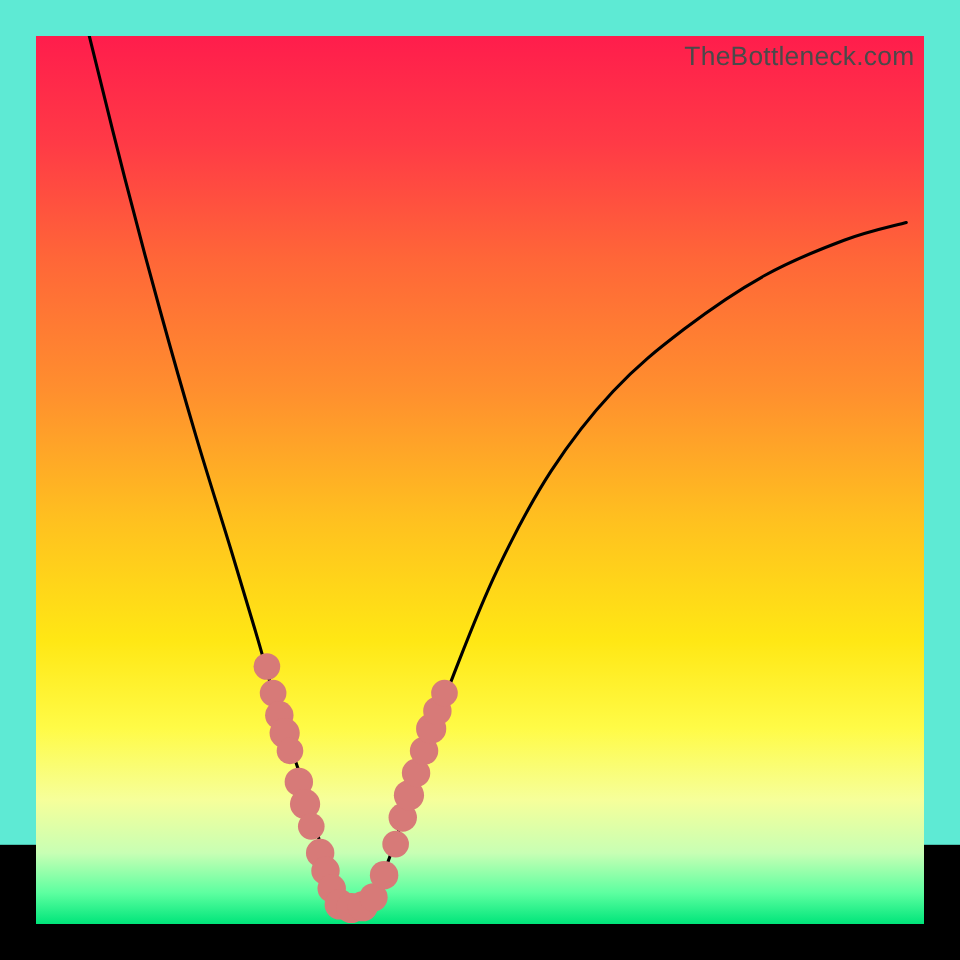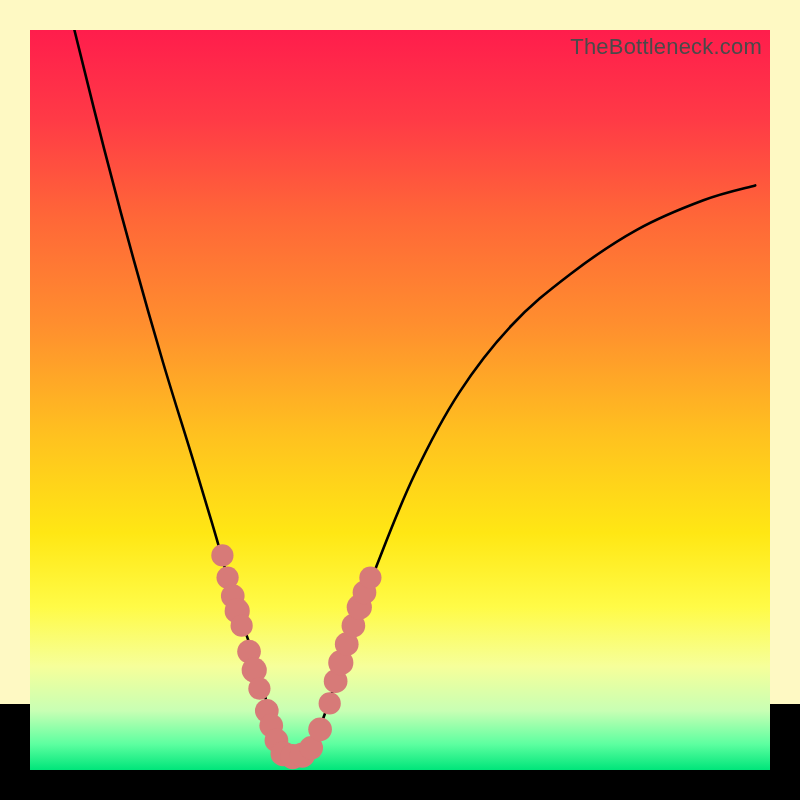--- a/index.html
+++ b/index.html
@@ -8,21 +8,21 @@
     width: 800px;
     height: 800px;
     overflow: hidden;
     background: #000;
     font-family: Arial, Helvetica, sans-serif;
   }
   .stage {
     position: relative;
     width: 800px;
     height: 704px;
-    background: #fef9c3;
+    background: #5eead4;
   }
   .plot {
     position: absolute;
     left: 30px;
     top: 30px;
     width: 740px;
     height: 740px;
     overflow: hidden;
   }
   .gradient-bg {

